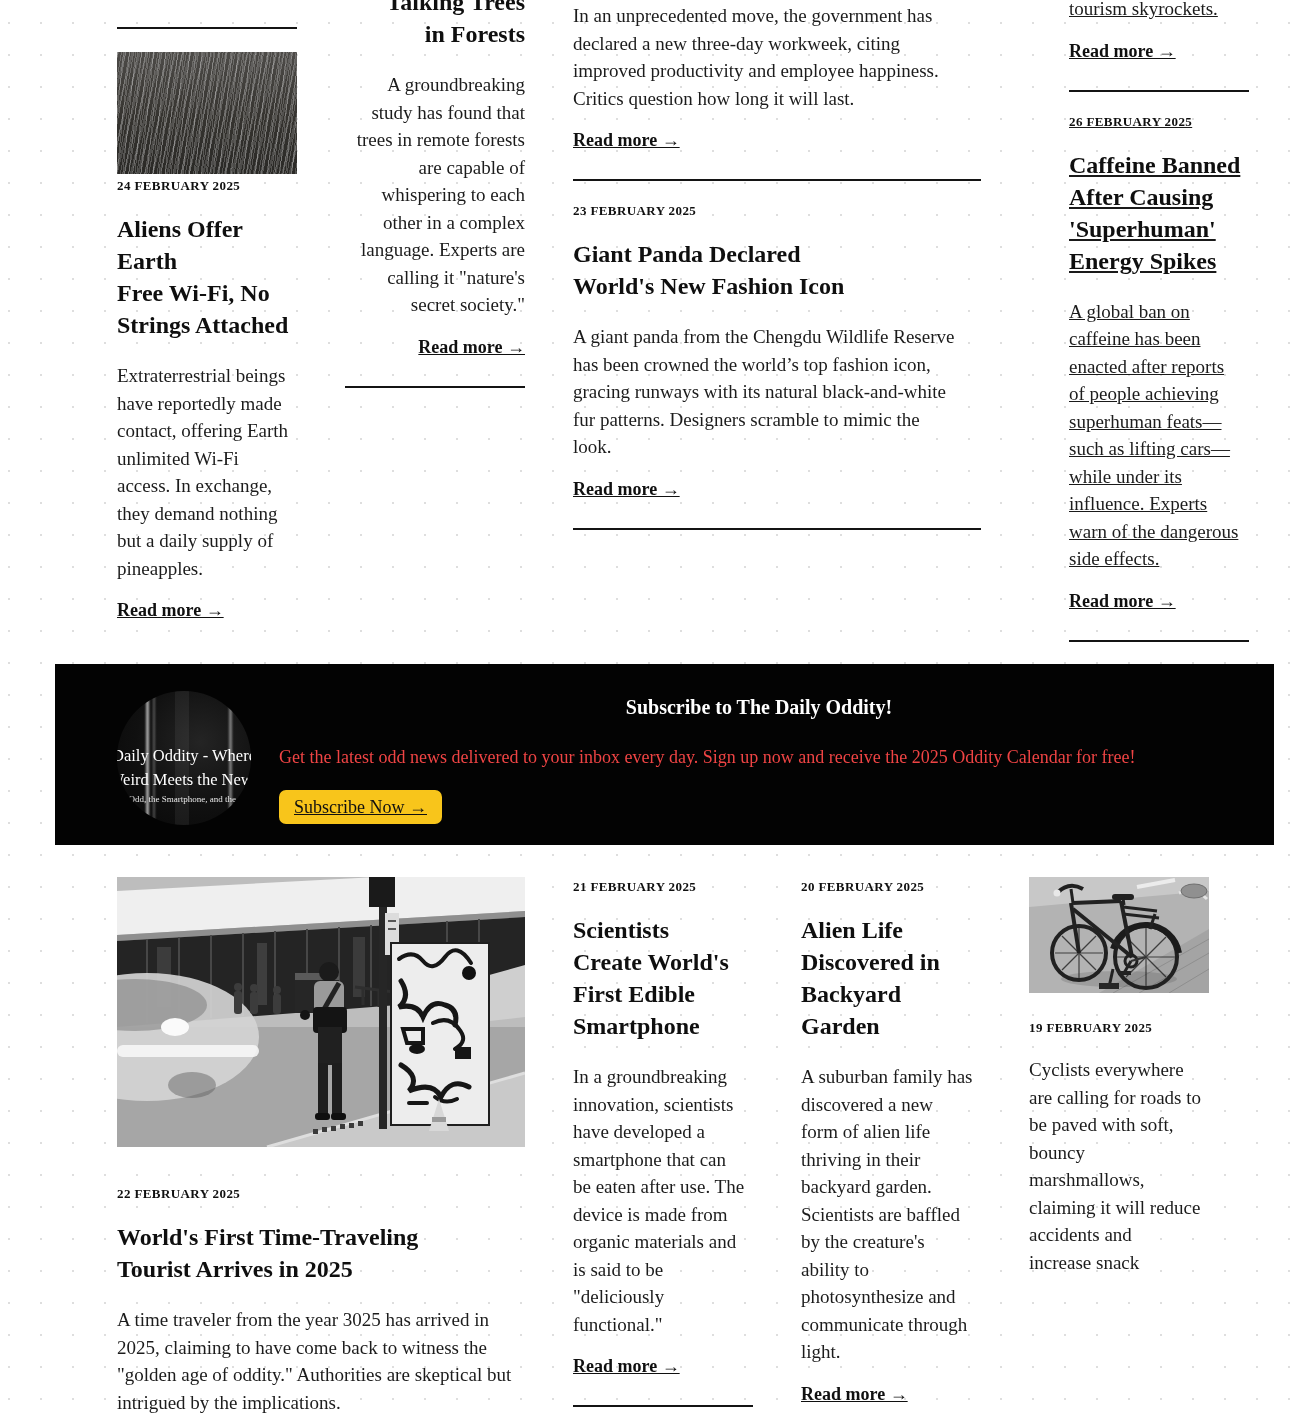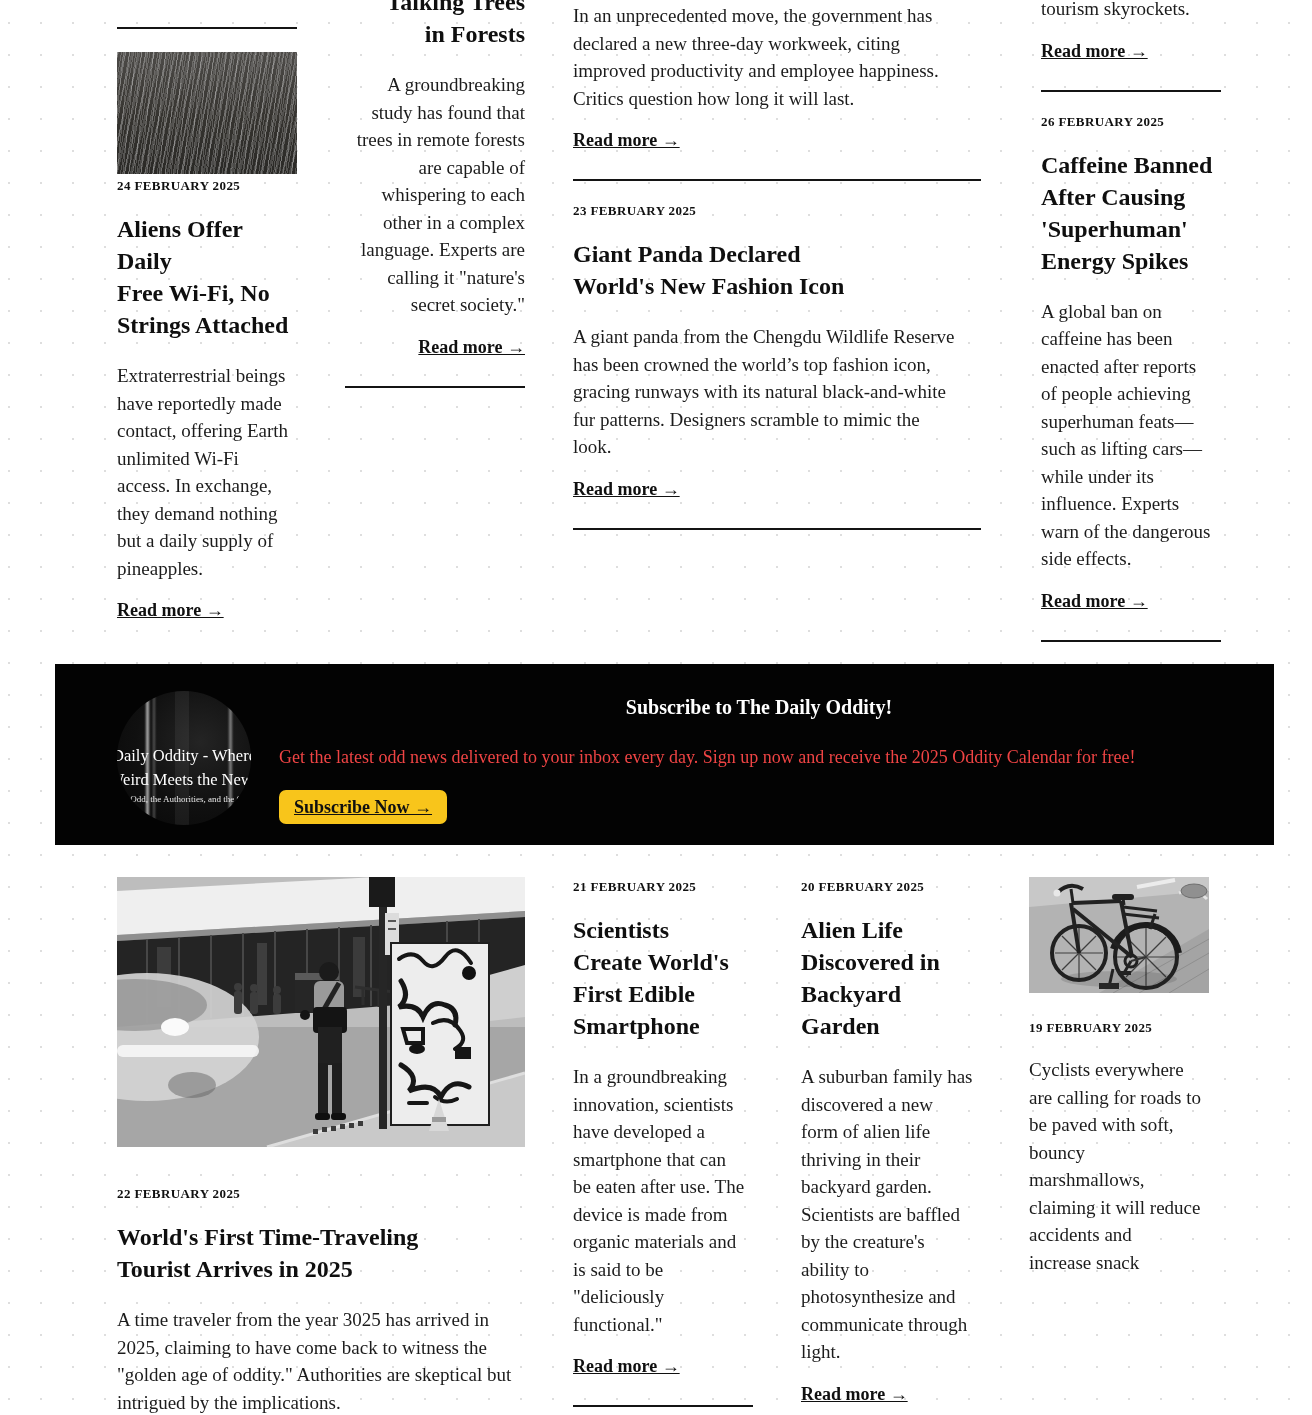--- a/index.html
+++ b/index.html
@@ -42,38 +42,38 @@
   .s3 { left:112px; width:3px;  opacity:.45; filter:blur(1.2px); }
   .s4 { left:58px;  width:14px; opacity:.06; }
   .logo-line { position:absolute; left:50%; transform:translateX(-50%); white-space:nowrap; color:#ffffff; text-align:center; }
   .ll1 { top:55px;  font-size:16.5px; }
   .ll2 { top:79px;  font-size:16.5px; }
   .ll3 { top:103px; font-size:9px; color:#e8e8e8; }
   .banner-content { position:absolute; left:224px; top:30px; width:960px; }
   .banner-heading { font-size:20px; line-height:26px; font-weight:bold; color:#ffffff;text-align:center; }
   .banner-text    { margin-top:24px; font-size:18px; line-height:26px; color:#ef4444; white-space:nowrap; }
   .subscribe-btn  { display:inline-block; margin-top:20px; background:#F8C51B; color:#101010;
-    font-size:18px; line-height:20px; font-weight:bold; text-decoration:underline;
+    font-size:18px; line-height:20px; font-weight:normal; text-decoration:underline;
     padding:7px 15px; border-radius:7px; border:none; cursor:pointer;
     font-family:"Liberation Serif","DejaVu Serif",serif; }
 
   svg { display:block; }
 </style>
 </head>
 <body>
 
 <div class="page">
 
   <section class="top">
 
     <div class="col" style="left:117px; width:180px;">
       <hr class="divider" style="margin-top:27px;">
       <div class="imgbox fur"></div>
       <div class="date" style="margin-top:4px;">24 FEBRUARY 2025</div>
-      <div class="title">Aliens Offer Daily
+      <div class="title">Aliens Offer Earth
 Free Wi-Fi, No
 Strings Attached</div>
       <div class="excerpt">Extraterrestrial beings
 have reportedly made
 contact, offering Earth
 unlimited Wi-Fi
 access. In exchange,
 they demand nothing
 but a daily supply of
 pineapples.</div>
@@ -109,21 +109,21 @@
 World's New Fashion Icon</div>
       <div class="excerpt">A giant panda from the Chengdu Wildlife Reserve
 has been crowned the world’s top fashion icon,
 gracing runways with its natural black-and-white
 fur patterns. Designers scramble to mimic the
 look.</div>
       <a class="readmore">Read more →</a>
       <hr class="divider">
     </div>
 
-    <div class="col" style="left:1041px; width:180px;">
+    <div class="col" style="left:1069px; width:180px;text-decoration:underline;">
       <div class="excerpt" style="margin-top:-5px;">tourism skyrockets.</div>
       <a class="readmore">Read more →</a>
       <hr class="divider">
       <div class="date">26 FEBRUARY 2025</div>
       <div class="title">Caffeine Banned
 After Causing
 'Superhuman'
 Energy Spikes</div>
       <div class="excerpt">A global ban on
 caffeine has been
@@ -141,21 +141,21 @@
   </section>
 
   <section class="banner">
     <div class="logo">
       <div class="streak s1"></div>
       <div class="streak s2"></div>
       <div class="streak s3"></div>
       <div class="streak s4"></div>
       <div class="logo-line ll1">Daily Oddity - Where</div>
       <div class="logo-line ll2">Weird Meets the News</div>
-      <div class="logo-line ll3">the Odd, the Authorities, and the Occ</div>
+      <div class="logo-line ll3">the Odd, the Smartphone, and the Occ</div>
     </div>
     <div class="banner-content">
       <div class="banner-heading">Subscribe to The Daily Oddity!</div>
       <div class="banner-text">Get the latest odd news delivered to your inbox every day. Sign up now and receive the 2025 Oddity Calendar for free!</div>
       <button class="subscribe-btn">Subscribe Now →</button>
     </div>
   </section>
 
   <section class="bottom">
 

